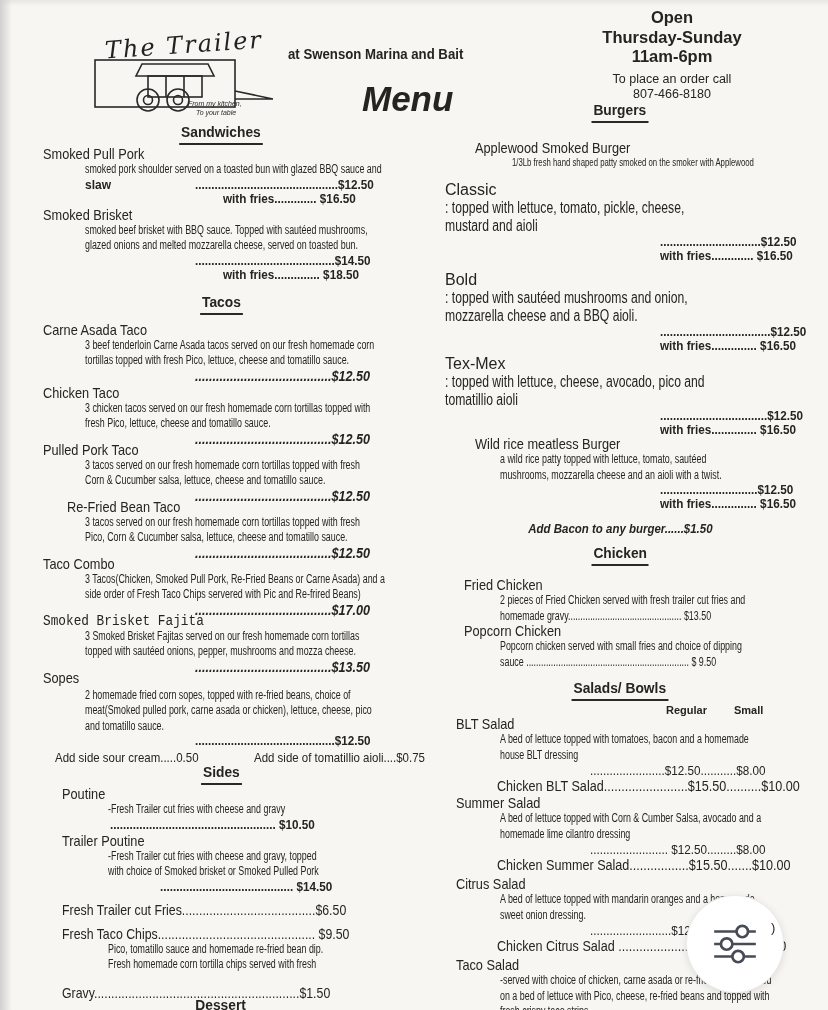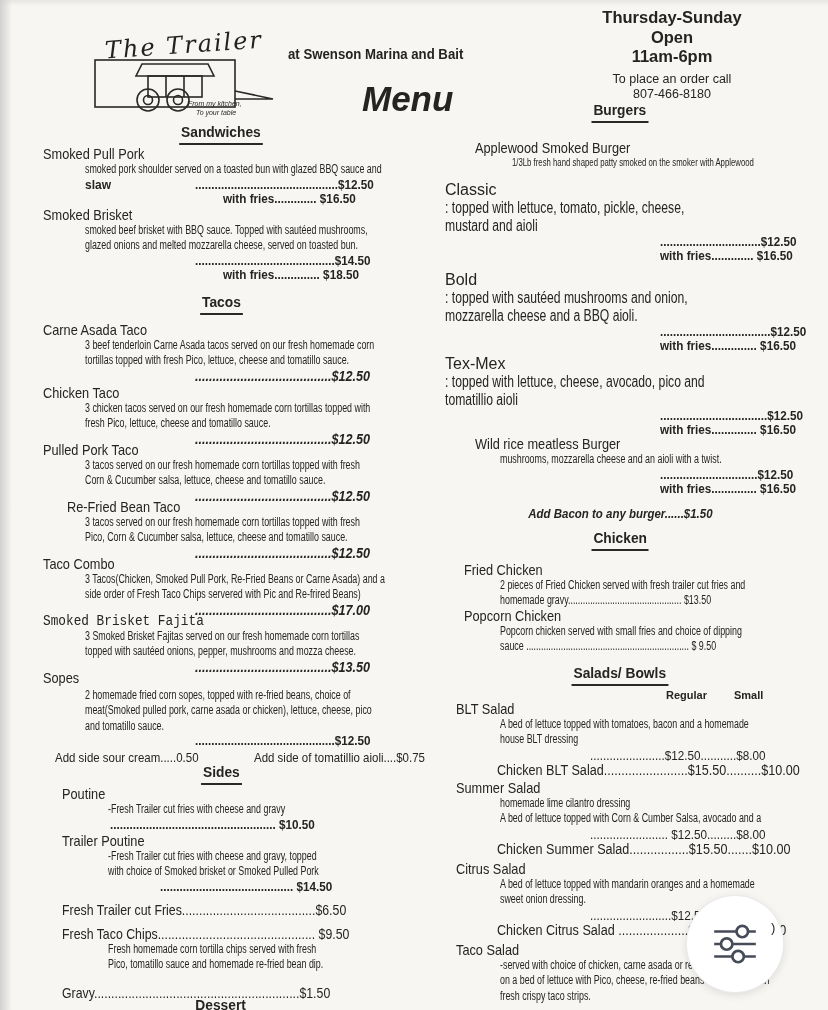--- a/index.html
+++ b/index.html
@@ -107,22 +107,22 @@
     </svg>
   </div>
 
   <div id="subtitle">
     <span class="t">at Swenson Marina and Bait</span>
   </div>
 
   <div id="menu-title">Menu</div>
 
   <div id="hours">
+    <div>Open</div>
     <div>Thursday-Sunday</div>
-    <div>Open</div>
     <div>11am-6pm</div>
   </div>
 
   <div id="order">
     <div>To place an order call</div>
     <div>807-466-8180</div>
   </div>
 
   <div id="col-left">
       <div class="sec-h"><span class="">Sandwiches</span></div>
@@ -175,42 +175,43 @@
       <div class="sec-h" style="margin-top: -4px;"><span class="">Sides</span></div>
       <div class="item ind2" style="margin-top: 2px;"><span class="t">Poutine</span></div>
       <div class="desc dind2"><span class="t">-Fresh Trailer cut fries with cheese and gravy</span></div>
       <div class="price pw"><span class="t">................................................... $10.50</span></div>
       <div class="item ind2" style="margin-top: 2px;"><span class="t">Trailer Poutine</span></div>
       <div class="desc dind2"><span class="t">-Fresh Trailer cut fries with cheese and gravy, topped</span></div>
       <div class="desc dind2"><span class="t">with choice of Smoked brisket or Smoked Pulled Pork</span></div>
       <div class="price pm"><span class="t">......................................... $14.50</span></div>
       <div class="il" style="margin-top: 8px;"><span class="t">Fresh Trailer cut Fries.......................................$6.50</span></div>
       <div class="il" style="margin-top: 8px;"><span class="t">Fresh Taco Chips.............................................. $9.50</span></div>
+      <div class="desc dind2"><span class="t">Pico, tomatillo sauce and homemade re-fried bean dip.</span></div>
       <div class="desc dind2"><span class="t">Fresh homemade corn tortilla chips served with fresh</span></div>
-      <div class="desc dind2"><span class="t">Pico, tomatillo sauce and homemade re-fried bean dip.</span></div>
       <div class="il" style="margin-top: 12px;"><span class="t">Gravy............................................................$1.50</span></div>
       <div class="sec-h" style="margin-top: -6px;"><span class="">Dessert</span></div>
     </div>
   <div id="col-right">
       <div class="sec-h"><span class="">Burgers</span></div>
       <div class="item ind2" style="margin-top: 18px;"><span class="t">Applewood Smoked Burger</span></div>
       <div class="ds"><span class="t">1/3Lb fresh hand shaped patty smoked on the smoker with Applewood</span></div>
       <div class="sub" style="margin-top: 12px;"><span class="sub-n">Classic</span><span class="sub-t">: topped with lettuce, tomato, pickle, cheese,</span></div>
       <div class="sub-cont"><span class="t">mustard and aioli</span></div>
       <div class="price"><span class="t">...............................$12.50</span></div>
       <div class="price fries"><span class="t">with fries............. $16.50</span></div>
       <div class="sub" style="margin-top: 8px;"><span class="sub-n">Bold</span><span class="sub-t">: topped with sautéed mushrooms and onion,</span></div>
       <div class="sub-cont"><span class="t">mozzarella cheese and a BBQ aioli.</span></div>
       <div class="price"><span class="t">..................................$12.50</span></div>
       <div class="price fries"><span class="t">with fries.............. $16.50</span></div>
       <div class="sub" style="margin-top: 2px;"><span class="sub-n">Tex-Mex</span><span class="sub-t">: topped with lettuce, cheese, avocado, pico and</span></div>
       <div class="sub-cont"><span class="t">tomatillio aioli</span></div>
       <div class="price"><span class="t">.................................$12.50</span></div>
       <div class="price fries"><span class="t">with fries.............. $16.50</span></div>
       <div class="item ind2"><span class="t">Wild rice meatless Burger</span></div>
+      <div class="desc"><span class="t">a wild rice patty topped with lettuce, tomato, sautéed</span></div>
       <div class="desc"><span class="t">mushrooms, mozzarella cheese and an aioli with a twist.</span></div>
       <div class="price"><span class="t">..............................$12.50</span></div>
       <div class="price fries"><span class="t">with fries.............. $16.50</span></div>
       <div class="bi" style="margin-top: 10px;"><span class="t">Add Bacon to any burger......$1.50</span></div>
       <div class="sec-h" style="margin-top: 6px;"><span class="">Chicken</span></div>
       <div class="item ind1" style="margin-top: 12px;"><span class="t">Fried Chicken</span></div>
       <div class="desc"><span class="t">2 pieces of Fried Chicken served with fresh trailer cut fries and</span></div>
       <div class="desc"><span class="t">homemade gravy.............................................. $13.50</span></div>
       <div class="item ind1"><span class="t">Popcorn Chicken</span></div>
       <div class="desc"><span class="t">Popcorn chicken served with small fries and choice of dipping</span></div>
@@ -219,22 +220,22 @@
       <div class="cols">
         <span class="c1">Regular</span>
         <span class="c2">Small</span>
       </div>
       <div class="item ind0"><span class="t">BLT Salad</span></div>
       <div class="desc"><span class="t">A bed of lettuce topped with tomatoes, bacon and a homemade</span></div>
       <div class="desc"><span class="t">house BLT dressing</span></div>
       <div class="p2"><span class="t">.......................$12.50...........$8.00</span></div>
       <div class="cl"><span class="t">Chicken BLT Salad........................$15.50..........$10.00</span></div>
       <div class="item ind0" style="margin-top: 2px;"><span class="t">Summer Salad</span></div>
+      <div class="desc"><span class="t">A bed of lettuce topped with Corn &amp; Cumber Salsa, avocado and a</span></div>
       <div class="desc"><span class="t">homemade lime cilantro dressing</span></div>
-      <div class="desc"><span class="t">A bed of lettuce topped with Corn &amp; Cumber Salsa, avocado and a</span></div>
       <div class="p2"><span class="t">........................ $12.50.........$8.00</span></div>
       <div class="cl"><span class="t">Chicken Summer Salad.................$15.50.......$10.00</span></div>
       <div class="item ind0" style="margin-top: 4px;"><span class="t">Citrus Salad</span></div>
       <div class="desc"><span class="t">A bed of lettuce topped with mandarin oranges and a homemade</span></div>
       <div class="desc"><span class="t">sweet onion dressing.</span></div>
       <div class="p2"><span class="t">.........................$12.50.........$8.00</span></div>
       <div class="cl"><span class="t">Chicken Citrus Salad ....................$15.50......$10.00</span></div>
       <div class="item ind0" style="margin-top: 4px;"><span class="t">Taco Salad</span></div>
       <div class="desc"><span class="t">-served with choice of chicken, carne asada or re-fried beans, served</span></div>
       <div class="desc"><span class="t">on a bed of lettuce with Pico, cheese, re-fried beans and topped with</span></div>

